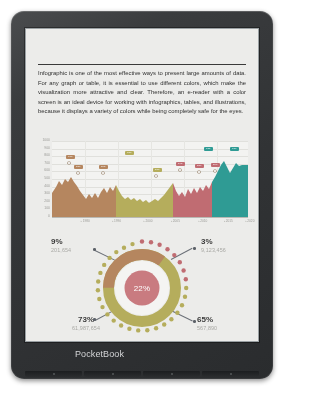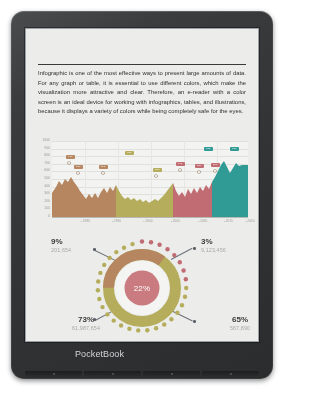--- a/index.html
+++ b/index.html
@@ -72,21 +72,21 @@
   .centerpct{position:absolute;left:0;top:0;width:100px;height:100px;
              display:flex;align-items:center;justify-content:center;
              font-size:8px;color:#ffffff;font-weight:500;letter-spacing:.2px;}
 
   .stat{position:absolute;width:70px;}
   .stat .pct{font-size:8px;font-weight:700;color:#3c3c3c;line-height:1.1;}
   .stat .num{font-size:5.4px;color:#a8a8a4;line-height:1.3;letter-spacing:.1px;}
   .stat.tl{left:26px;top:4px;text-align:left;}
   .stat.tr{left:176px;top:4px;text-align:left;}
   .stat.bl{left:26px;top:82px;text-align:center;}
-  .stat.br{left:180px;top:82px;text-align:center;}
+  .stat.br{left:172px;top:82px;text-align:left;}
   .leader{position:absolute;background:#6b7078;height:.8px;transform-origin:0 50%;}
   .leaddot{position:absolute;width:2.6px;height:2.6px;background:#5c6168;
            border-radius:50%;}
 </style>
 </head>
 <body>
 
 <div class="stage">
   <div class="device">
 

